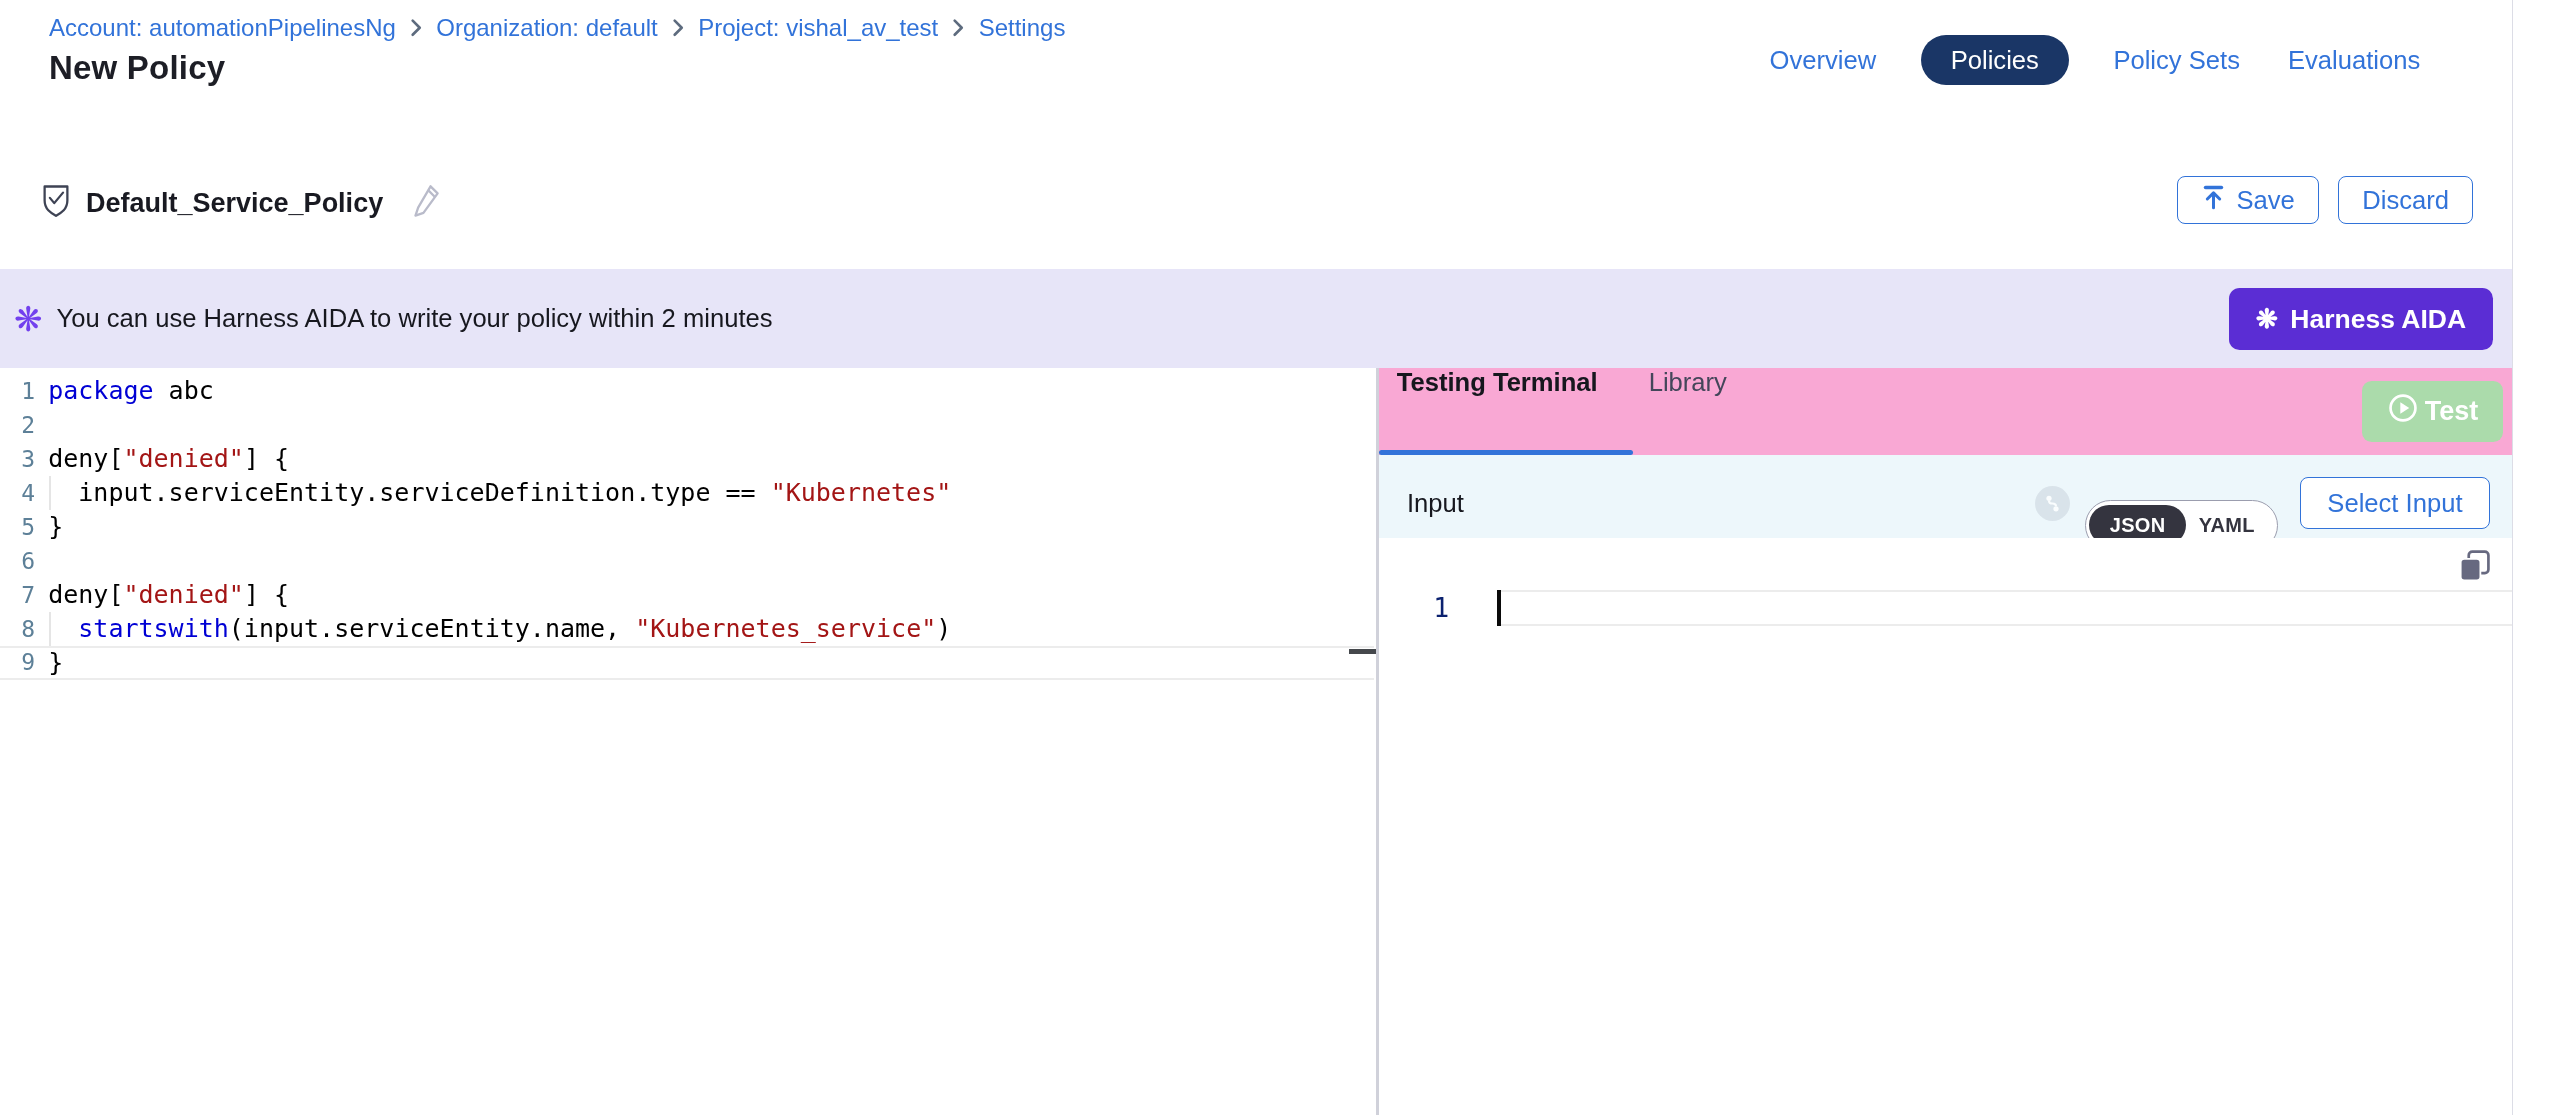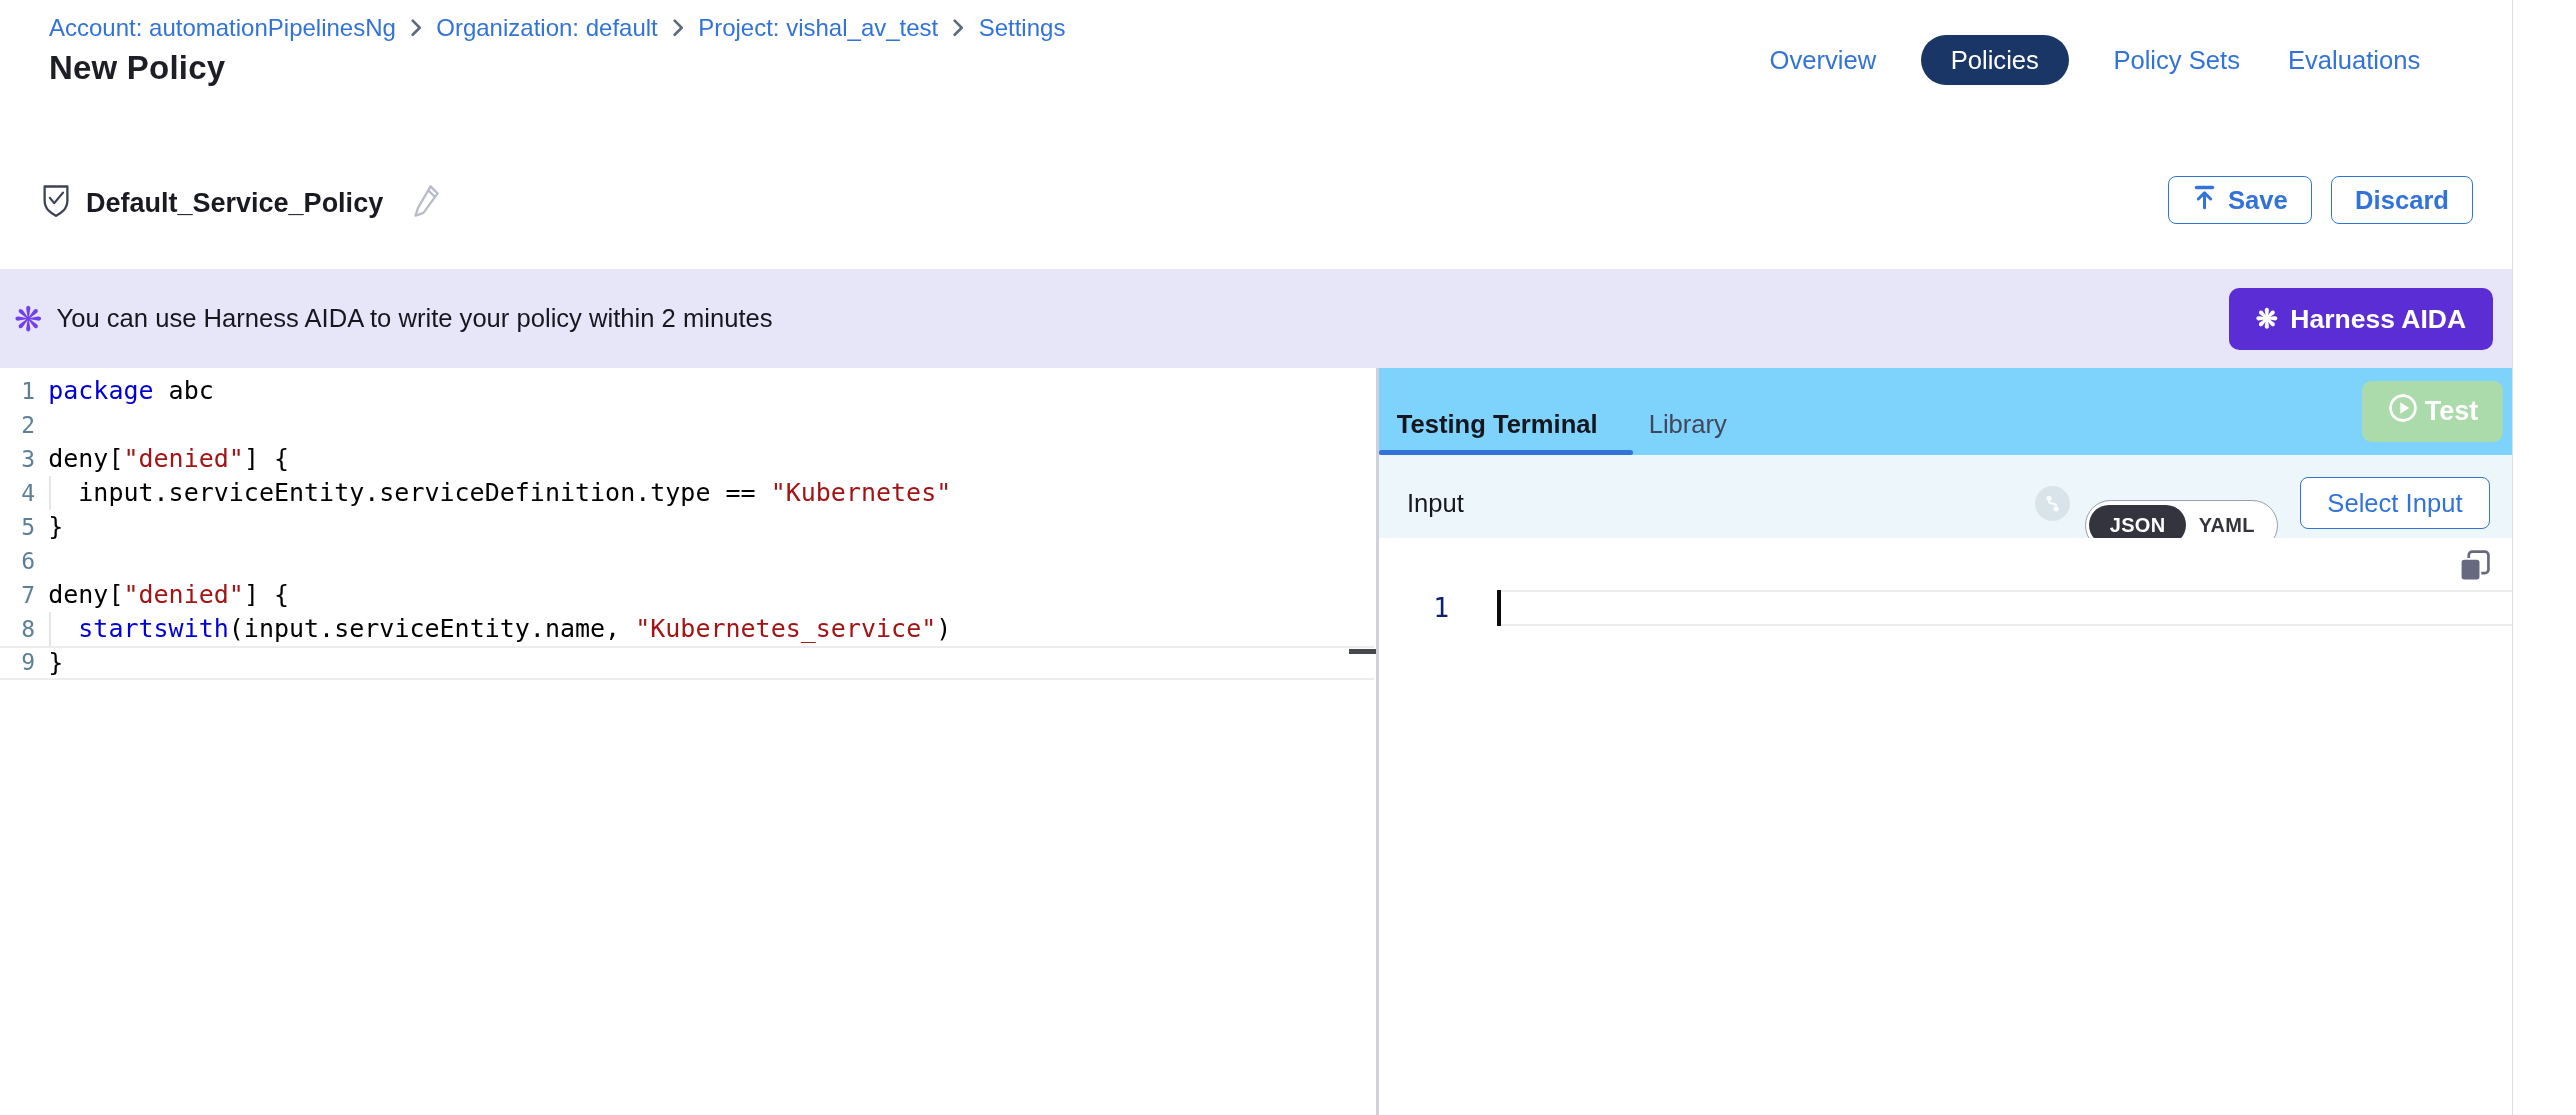--- a/index.html
+++ b/index.html
@@ -17,21 +17,21 @@
   .nav-link { cursor:pointer; padding:8.8px 3.5px; }
   .nav-pill { background:#1a3666; color:#ffffff; border-radius:882px; padding:10.6px 30px; cursor:pointer; }
 
   
   .name-row { position:absolute; left:0; top:130px; width:2512px; height:139px; background:#fff; }
   .shield-icon { position:absolute; left:41px; top:53px; }
   .policy-name { position:absolute; left:86px; top:58px; font-size:27px; font-weight:700; color:#191a22; }
   .pencil-icon { position:absolute; left:411px; top:51px; cursor:pointer; }
   .row-actions { position:absolute; right:39px; top:46px; display:flex; gap:19.4px; }
   .btn-outline { display:flex; align-items:center; justify-content:center; gap:10.6px; height:48px; padding:0 23px;
-    background:#fff; border:1.8px solid #3273d9; border-radius:8px; color:#3273d9; font-size:25.6px; font-weight:700; cursor:pointer; }
+    background:#fff; border:1.8px solid #3273d9; border-radius:8px; color:#3273d9; font-size:25.6px; font-weight:400; cursor:pointer; }
 
   
   .aida-banner { position:absolute; left:0; top:269px; width:2512px; height:99px; background:#e7e5f8; display:flex; align-items:center; }
   .banner-flower { margin-left:14px; font-size:34px; color:#7240ee; line-height:1; }
   .banner-msg { margin-left:14px; font-size:25.6px; color:#17181f; }
   .aida-btn { position:absolute; right:19.4px; top:19.4px; height:62px; display:flex; align-items:center; gap:12.4px; padding:0 26.5px;
     background:#5b2dd4; border:none; border-radius:10.6px; color:#fff; font-size:26.5px; font-weight:700; cursor:pointer; font-family:"Liberation Sans",sans-serif; }
   .aida-btn .flower { font-size:26.5px; line-height:1; }
 
   
@@ -44,21 +44,21 @@
   .code-row .code { padding-left:13.2px; white-space:pre; color:#000; }
   .code-row.current { border-top:2.6px solid #ececec; border-bottom:2.6px solid #ececec; line-height:29px; width:1374px; }
   .indent-guide { position:absolute; left:49px; top:0; bottom:0; width:1.8px; background:#e5e5e5; }
   .tk { color:#0000d4; } .ts { color:#a31515; } .tp { color:#000000; }
   .overview-dash { position:absolute; left:1349px; top:281px; width:26.5px; height:5.3px; background:#45484c; }
 
   .v-divider { position:absolute; left:1376px; top:0; width:2.6px; height:748px; background:#d0d1da; }
 
   
   .right-panel { position:absolute; left:1379px; top:0; width:1134px; height:748px; background:#fff; }
-  .tabs-row { position:relative; height:113px; background:#7dd3fc; display:flex; align-items:center; padding-left:17.7px; }
+  .tabs-row { position:relative; height:113px; background:#f9a8d4; display:flex; align-items:flex-start; padding-left:17.7px; }
   .tab { font-size:25.6px; cursor:pointer; }
   .tab.active { font-weight:700; color:#16171e; }
   .tab.inactive { color:#44465a; margin-left:51px; }
   .tab-indicator { position:absolute; left:0; top:82px; width:254px; height:5.3px; background:#3273d9; border-radius:2.6px; }
   .test-btn { position:absolute; right:9.7px; top:13.2px; height:61px; display:flex; align-items:center; gap:6px; padding:0 25px;
     background:#abdbab; border:none; border-radius:9.7px; color:#fff; font-size:27px; font-weight:700; font-family:"Liberation Sans",sans-serif; cursor:default; }
 
   .input-bar { position:absolute; left:0; top:87px; width:1134px; height:96px; background:#edf7fb; display:flex; align-items:center; }
   .input-label { margin-left:28px; font-size:25.6px; color:#17181f; }
   .faded-icon { margin-left:auto; width:35px; height:35px; border-radius:50%; background:#d3dde5; opacity:.75; display:flex; align-items:center; justify-content:center; }

